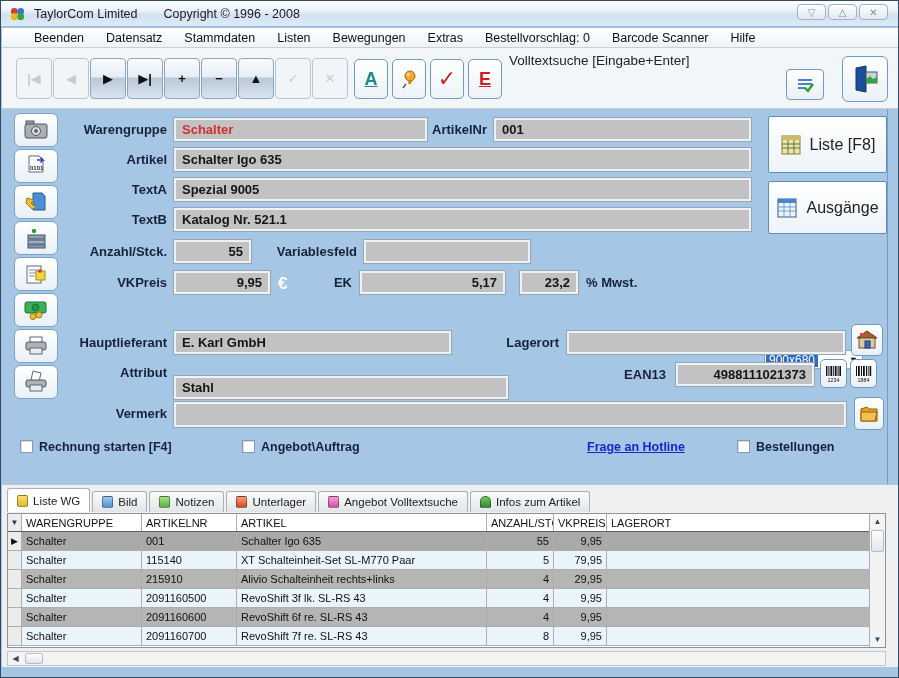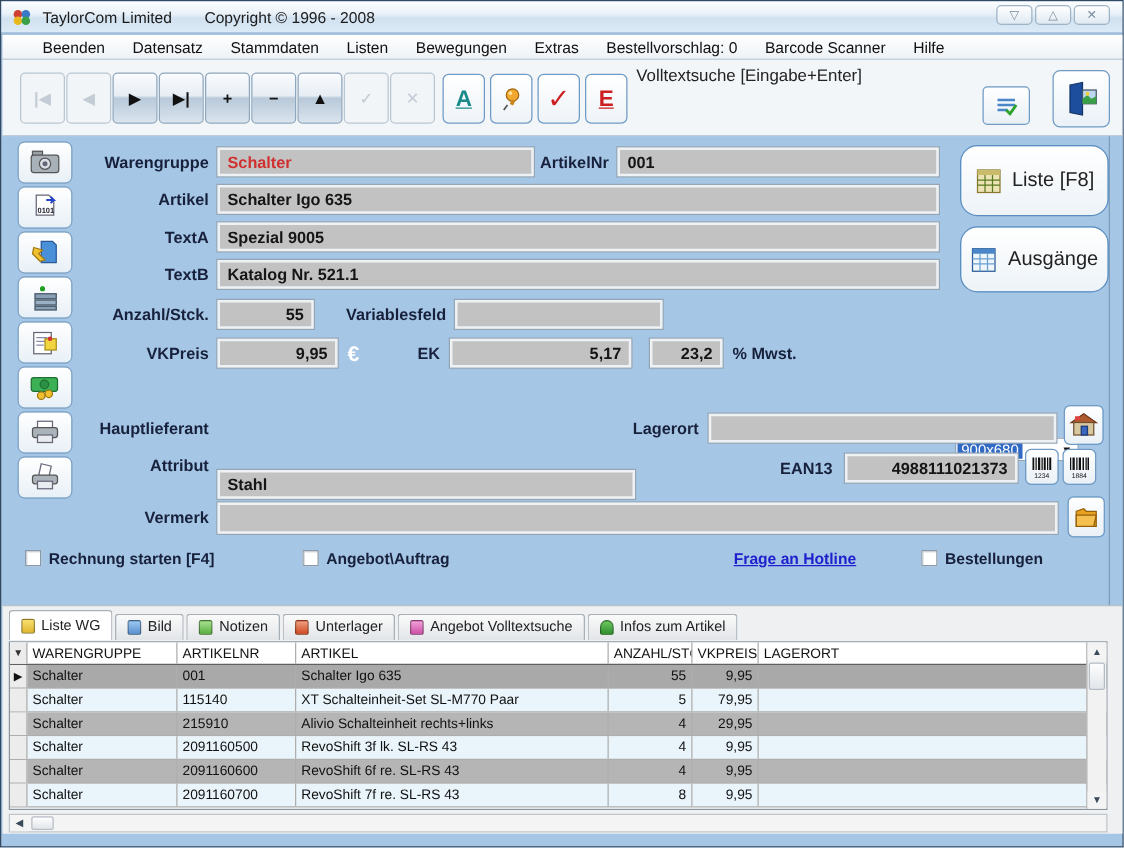--- a/index.html
+++ b/index.html
@@ -49,21 +49,21 @@
   .client{position:absolute;left:1px;top:108px;width:897px;height:375px;background:#a6c6e6;}
   .sidebtn{position:absolute;left:12px;width:44px;height:34px;border:1px solid #7fa3c5;border-radius:6px;
     background:linear-gradient(#ffffff,#e8f0f7);display:flex;align-items:center;justify-content:center;cursor:pointer;}
   .flabel{position:absolute;font-size:13px;font-weight:bold;color:#17213c;text-align:right;}
   .field{position:absolute;height:23px;background:#c2c2c2;border:2px solid #eef2f5;
     box-shadow:0 0 0 1px #94a6b6;font-size:13px;font-weight:bold;color:#151515;
     padding:2px 6px;white-space:nowrap;overflow:hidden;}
   .field.num{text-align:right;}
   .field.red{color:#d03030;}
   .euro{position:absolute;color:#ffffff;font-size:17px;font-weight:bold;}
-  .bigbtn{position:absolute;left:766px;width:119px;border:1px solid #5a8ec0;border-radius:14px;
+  .bigbtn{position:absolute;left:766px;width:119px;border:1px solid #5a8ec0;border-radius:2px;
     background:linear-gradient(#ffffff,#edf3f8);display:flex;align-items:center;justify-content:center;
     gap:8px;font-size:16px;color:#222;cursor:pointer;}
   .dd{position:absolute;left:762px;top:241px;width:99px;height:19px;background:#fff;border:1px solid #8ca4b8;
     display:flex;align-items:center;cursor:pointer;}
   .dd .val{background:#316ac5;color:#fff;font-size:12px;padding:0 3px;margin-left:1px;}
   .dd .arr{margin-left:auto;margin-right:4px;font-size:9px;color:#111;}
   .sqbtn{position:absolute;border:1px solid #6f9bc4;border-radius:5px;
     background:linear-gradient(#ffffff,#e9f0f6);display:flex;align-items:center;justify-content:center;cursor:pointer;}
   .cb{position:absolute;width:13px;height:13px;background:#fff;border:1px solid #8a9aa8;
     box-shadow:inset 1px 1px 0 #d8dee4;cursor:pointer;}
@@ -269,20 +269,21 @@
 
     <div class="flabel" style="left:55px;top:166px;width:110px">VKPreis</div>
     <div class="field num" style="left:172px;top:162px;width:96px">9,95</div>
     <div class="euro" style="left:276px;top:165px">€</div>
     <div class="flabel" style="left:300px;top:166px;width:50px">EK</div>
     <div class="field num" style="left:358px;top:162px;width:145px">5,17</div>
     <div class="field num" style="left:518px;top:162px;width:58px">23,2</div>
     <div class="flabel" style="left:584px;top:166px;width:70px;text-align:left">% Mwst.</div>
 
     <div class="flabel" style="left:40px;top:226px;width:125px">Hauptlieferant</div>
+    <div class="field" style="left:172px;top:222px;width:277px">E. Karl GmbH</div>
     <div class="flabel" style="left:490px;top:226px;width:67px">Lagerort</div>
     <div class="field" style="left:565px;top:222px;width:278px"></div>
     <div class="sqbtn" style="left:849px;top:215px;width:32px;height:32px">
       <svg width="24" height="24" viewBox="0 0 24 24">
         <path d="M2 10 L12 3 L22 10 Z" fill="#b05a30" stroke="#703618"></path>
         <rect x="4" y="10" width="16" height="10" fill="#d8c8a0" stroke="#705030"></rect>
         <rect x="10" y="13" width="5" height="7" fill="#3a66c0" stroke="#1a3a78"></rect>
         <rect x="5" y="5" width="4" height="3" fill="#e04040"></rect>
       </svg>
     </div>

